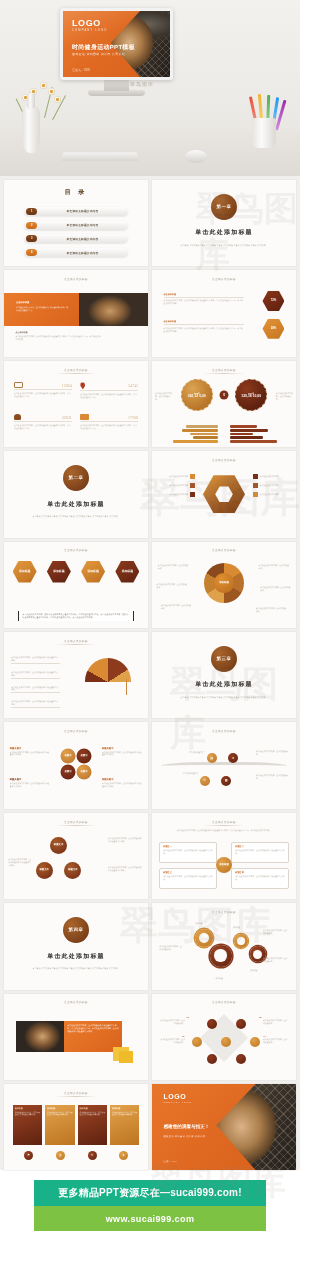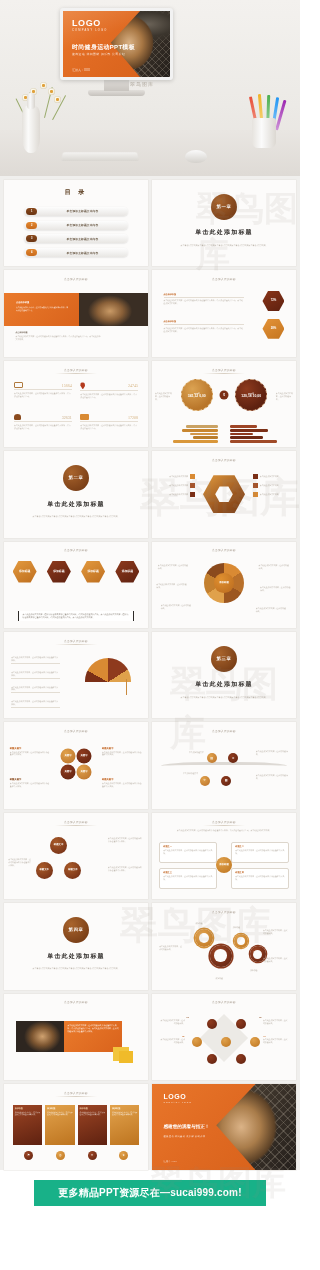--- a/index.html
+++ b/index.html
@@ -557,20 +557,21 @@
       </div>
       <div style="position:absolute;left:8%;top:46%;color:#fff;font-size:4.6px;font-weight:700;white-space:nowrap;">感谢您的观看与指正！</div>
       <div style="position:absolute;left:8%;top:59%;color:rgba(255,255,255,.88);font-size:2.2px;letter-spacing:.4px;white-space:nowrap;">健身运动  休闲器材  俱乐部  公司介绍</div>
       <div style="position:absolute;left:8%;bottom:8%;color:rgba(255,255,255,.8);font-size:2.2px;">汇报人：XXX</div>
     </div>
 
   </div>
 
   <div style="height:5px;background:#fff;"></div>
   <div class="banner banner-1">更多精品PPT资源尽在—sucai999.com!</div>
+  <div class="banner banner-2">www.sucai999.com</div>
   <div class="tailspace"></div>
 
   <div class="wm" style="left:196px;top:186px;font-size:34px;">翠鸟图库</div>
   <div class="wm" style="left:140px;top:470px;font-size:40px;">翠鸟图库</div>
   <div class="wm" style="left:170px;top:660px;font-size:36px;">翠鸟图库</div>
   <div class="wm" style="left:120px;top:900px;font-size:38px;">翠鸟图库</div>
   <div class="wm" style="left:150px;top:1160px;font-size:34px;">翠鸟图库</div>
 
 </div>
 

